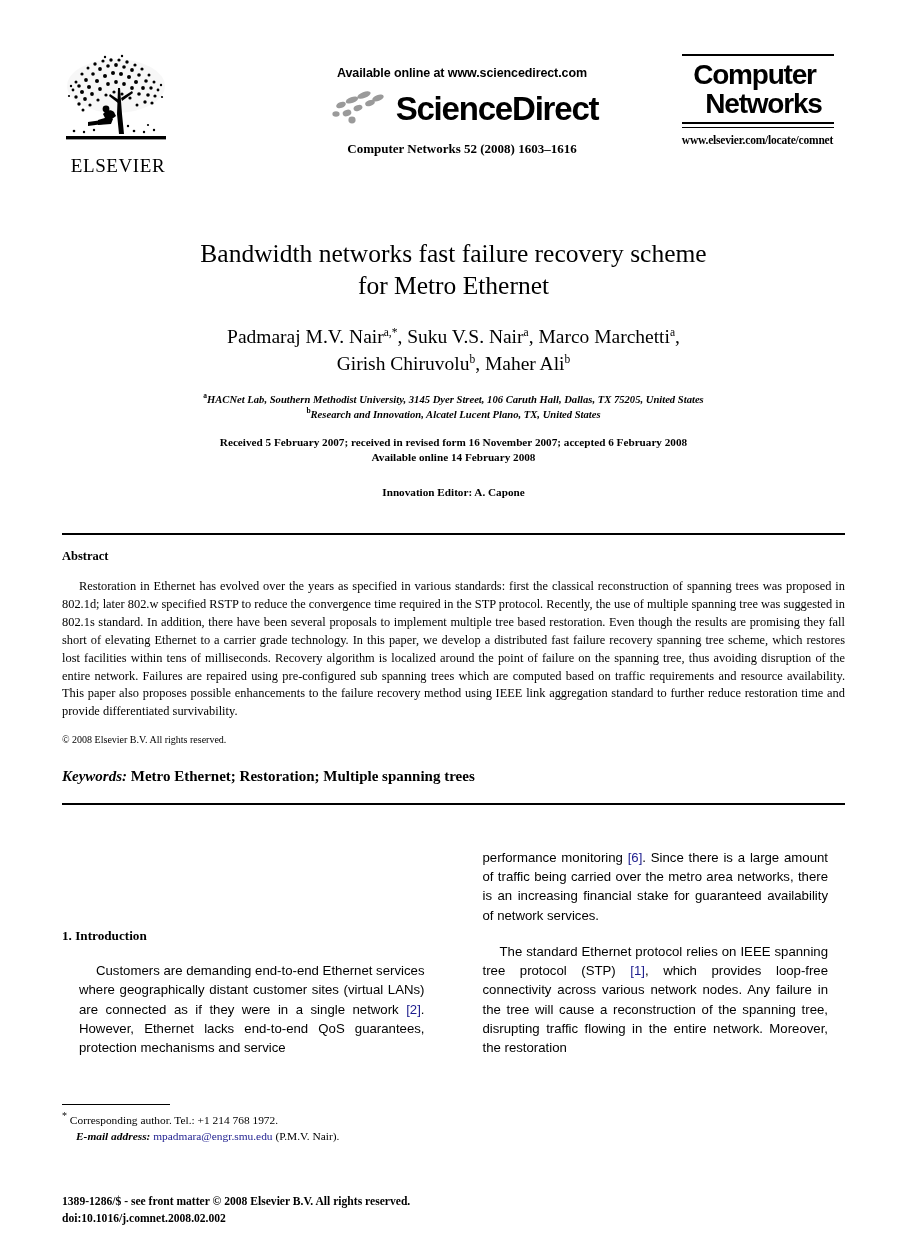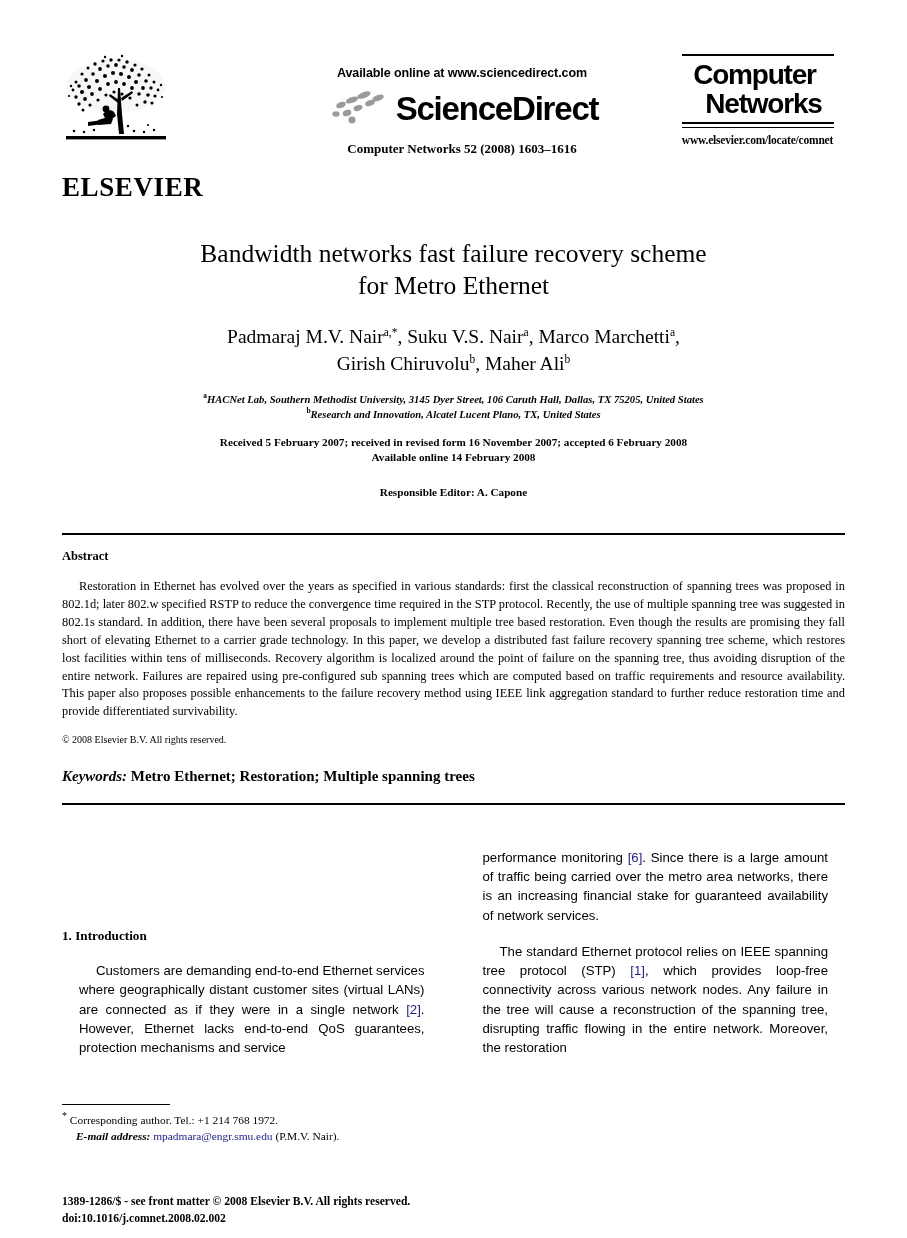--- a/index.html
+++ b/index.html
@@ -25,25 +25,24 @@
 
   .elsevier-logo {
     position: absolute;
     left: 0; top: 0;
     width: 112px;
     text-align: center;
   }
   .tree-box { width: 108px; height: 104px; display:block; }
   .elsevier-word {
     font-family: "Liberation Serif", serif;
-    font-size: 27px;
+    font-size: 19px;
     letter-spacing: 0.6px;
-    margin-top: 18px;
+    margin-top: 0;
     line-height: 1;
-    font-weight: bold;
   }
 
   .sd-block {
     position: absolute;
     left: 200px;
     top: 14px;
     width: 400px;
     text-align: center;
   }
   .sd-available {
@@ -395,21 +394,21 @@
     <div class="affils">
       <div><sup>a</sup><span>HACNet Lab, Southern Methodist University, 3145 Dyer Street, 106 Caruth Hall, Dallas, TX 75205, United States</span></div>
       <div><sup>b</sup><span>Research and Innovation, Alcatel Lucent Plano, TX, United States</span></div>
     </div>
 
     <div class="dates">
       <div>Received 5 February 2007; received in revised form 16 November 2007; accepted 6 February 2008</div>
       <div>Available online 14 February 2008</div>
     </div>
 
-    <div class="editor">Responsible Editor: A. Capone</div>
+    <div class="editor">Innovation Editor: A. Capone</div>
   </div>
 
   <hr class="rule-thick rule-abstract-top">
 
   <div class="abstract-wrap">
     <div class="abstract-head">Abstract</div>
     <p class="abstract-body">Restoration in Ethernet has evolved over the years as specified in various standards: first the classical reconstruction of spanning trees was proposed in 802.1d; later 802.w specified RSTP to reduce the convergence time required in the STP protocol. Recently, the use of multiple spanning tree was suggested in 802.1s standard. In addition, there have been several proposals to implement multiple tree based restoration. Even though the results are promising they fall short of elevating Ethernet to a carrier grade technology. In this paper, we develop a distributed fast failure recovery spanning tree scheme, which restores lost facilities within tens of milliseconds. Recovery algorithm is localized around the point of failure on the spanning tree, thus avoiding disruption of the entire network. Failures are repaired using pre-configured sub spanning trees which are computed based on traffic requirements and resource availability. This paper also proposes possible enhancements to the failure recovery method using IEEE link aggregation standard to further reduce restoration time and provide differentiated survivability.</p>
     <div class="copyright">© 2008 Elsevier B.V. All rights reserved.</div>
     <div class="keywords">
       <span class="kw-label">Keywords:</span>

